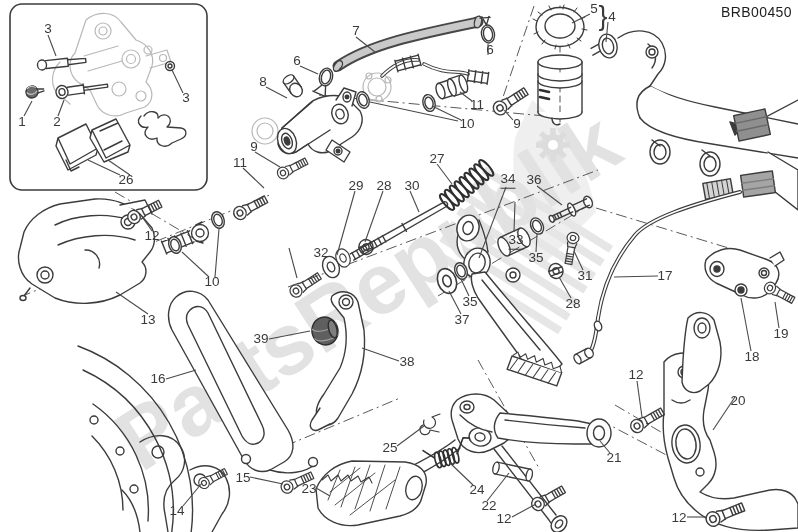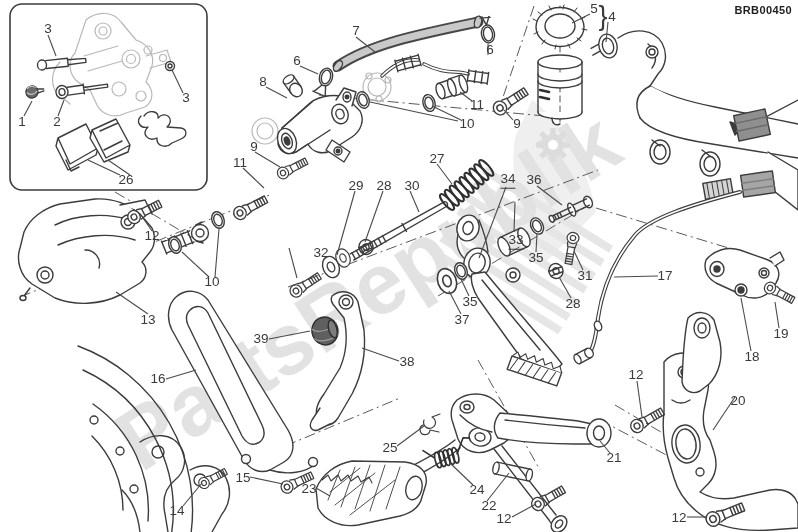--- a/index.html
+++ b/index.html
@@ -3,21 +3,21 @@
 <meta charset="utf-8">
 <style>
   html,body{margin:0;padding:0;background:#fff;}
   .stage{position:relative;width:798px;height:532px;background:#fff;overflow:hidden;
          font-family:"Liberation Sans", sans-serif;}
   .stage svg.art{position:absolute;left:0;top:0;}
   #labels .lbl{position:absolute;transform:translate(-50%,-50%);font-size:13.5px;
                color:#3a3a3a;white-space:nowrap;line-height:1;}
   #labels .lbl.u{border-bottom:1.4px solid #3a3a3a;padding-bottom:2px;}
   #labels .lbl.brace{font-size:27px;font-weight:400;color:#3a3a3a;}
-  .code{position:absolute;top:4px;right:6px;font-size:11px;font-weight:bold;
+  .code{position:absolute;top:4px;right:6px;font-size:14px;font-weight:normal;
         color:#1e1e1e;letter-spacing:.4px;padding-left:16px;}
 </style>
 </head>
 <body>
 
 <div class="stage">
 
 <svg class="art" width="798" height="532" viewBox="0 0 798 532">
 
   <g>

